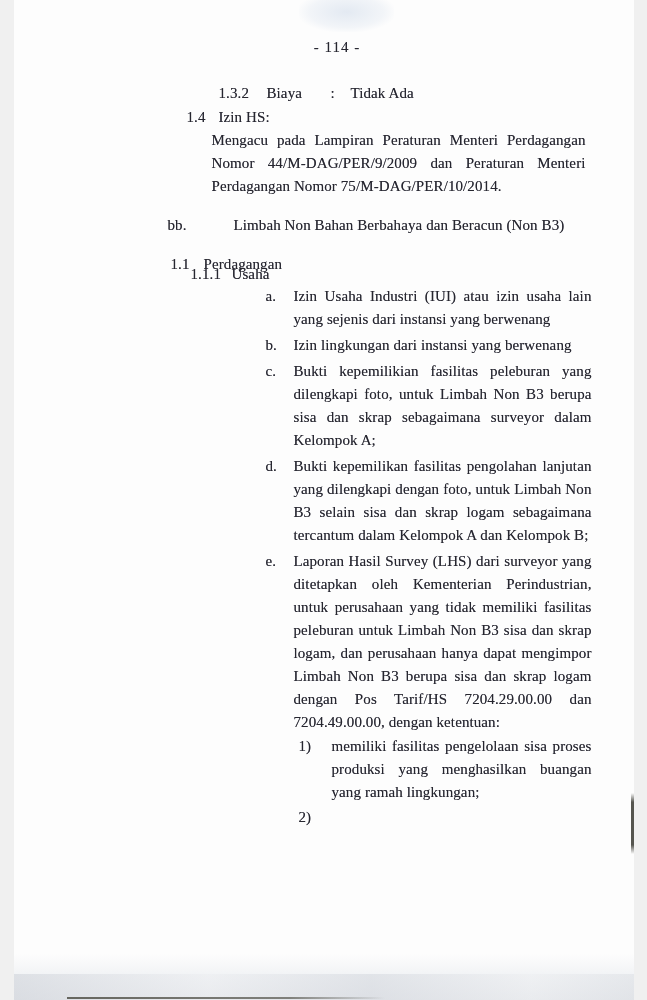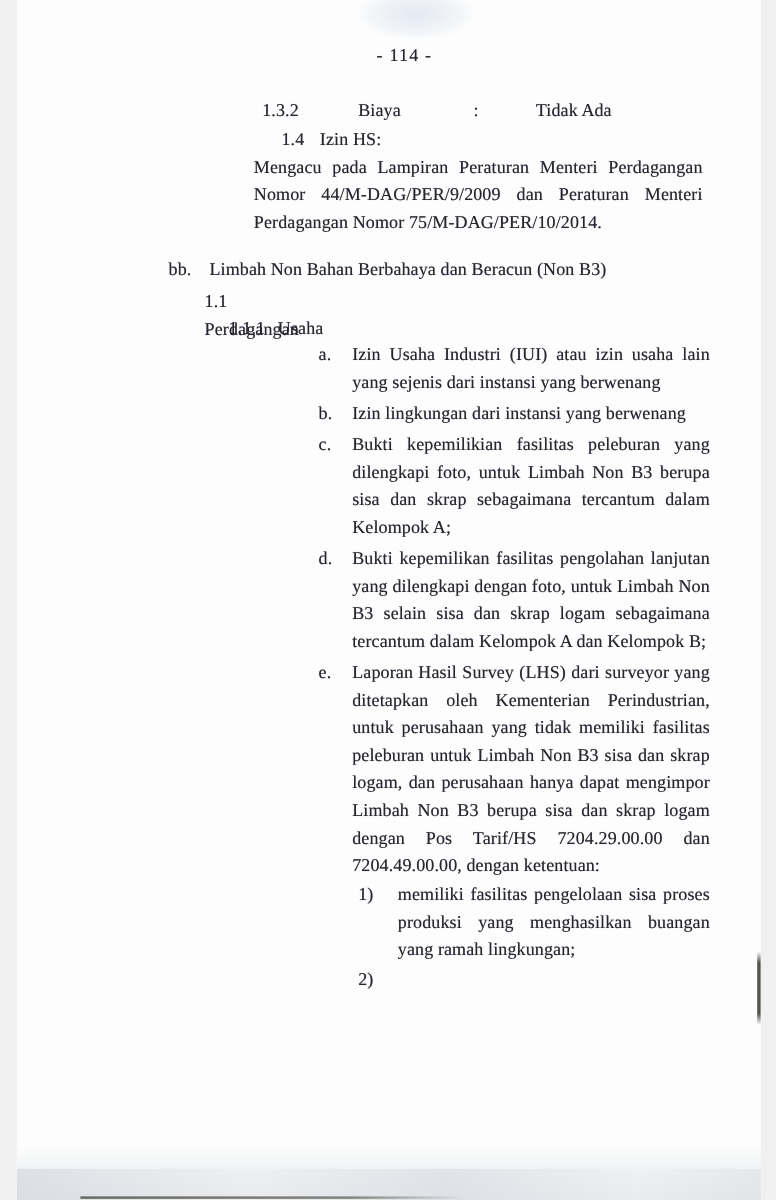--- a/index.html
+++ b/index.html
@@ -27,34 +27,34 @@
   }
   .abs{position:absolute;}
   .pagenum{
     top:36px;left:0;width:647px;
     text-align:center;
     letter-spacing:1px;
   }
   
   .row{display:flex;align-items:flex-start;}
   .num{flex:0 0 auto;}
-  .clause-132{top:82px;left:205px;gap:32px;}
+  .clause-132{top:82px;left:205px;}
   .clause-132 .num{width:48px;}
   .clause-132 .lbl{width:64px;}
   .clause-132 .colon{width:20px;}
   .clause-14{top:106px;left:173px;}
-  .clause-14 .num{width:32px;margin-left:48px;}
+  .clause-14 .num{width:32px;}
   .para-14{
     top:129px;left:198px;width:374px;
     text-align:justify;
   }
   
-  .row-bb{top:214px;left:127px;}
+  .row-bb{top:214px;left:154px;gap:32px;}
   .row-bb .num{width:34px;}
-  .row-11{top:241px;left:157px;flex-direction:column;}
+  .row-11{top:253px;left:157px;}
   .row-11 .num{width:33px;}
   .row-111{top:263px;left:177px;}
   .row-111 .num{width:41px;}
   
   .letter-list{top:285px;left:252px;width:326px;}
   .li{
     display:grid;
     grid-template-columns:28px 1fr;
     margin-bottom:3px;
   }
@@ -139,21 +139,21 @@
       <span class="body">Izin Usaha Industri (IUI) atau izin usaha lain yang sejenis dari instansi yang berwenang</span>
     </div>
 
     <div class="li">
       <span class="mk">b.</span>
       <span class="body">Izin lingkungan dari instansi yang berwenang</span>
     </div>
 
     <div class="li">
       <span class="mk">c.</span>
-      <span class="body">Bukti kepemilikian fasilitas peleburan yang dilengkapi foto, untuk Limbah Non B3 berupa sisa dan skrap sebagaimana tercantum dalam Kelompok A;</span>
+      <span class="body">Bukti kepemilikian fasilitas peleburan yang dilengkapi foto, untuk Limbah Non B3 berupa sisa dan skrap sebagaimana surveyor dalam Kelompok A;</span>
     </div>
 
     <div class="li">
       <span class="mk">d.</span>
       <span class="body">Bukti kepemilikan fasilitas pengolahan lanjutan yang dilengkapi dengan foto, untuk Limbah Non B3 selain sisa dan skrap logam sebagaimana tercantum dalam Kelompok A dan Kelompok B;</span>
     </div>
 
     <div class="li">
       <span class="mk">e.</span>
       <span class="body-wrap">

